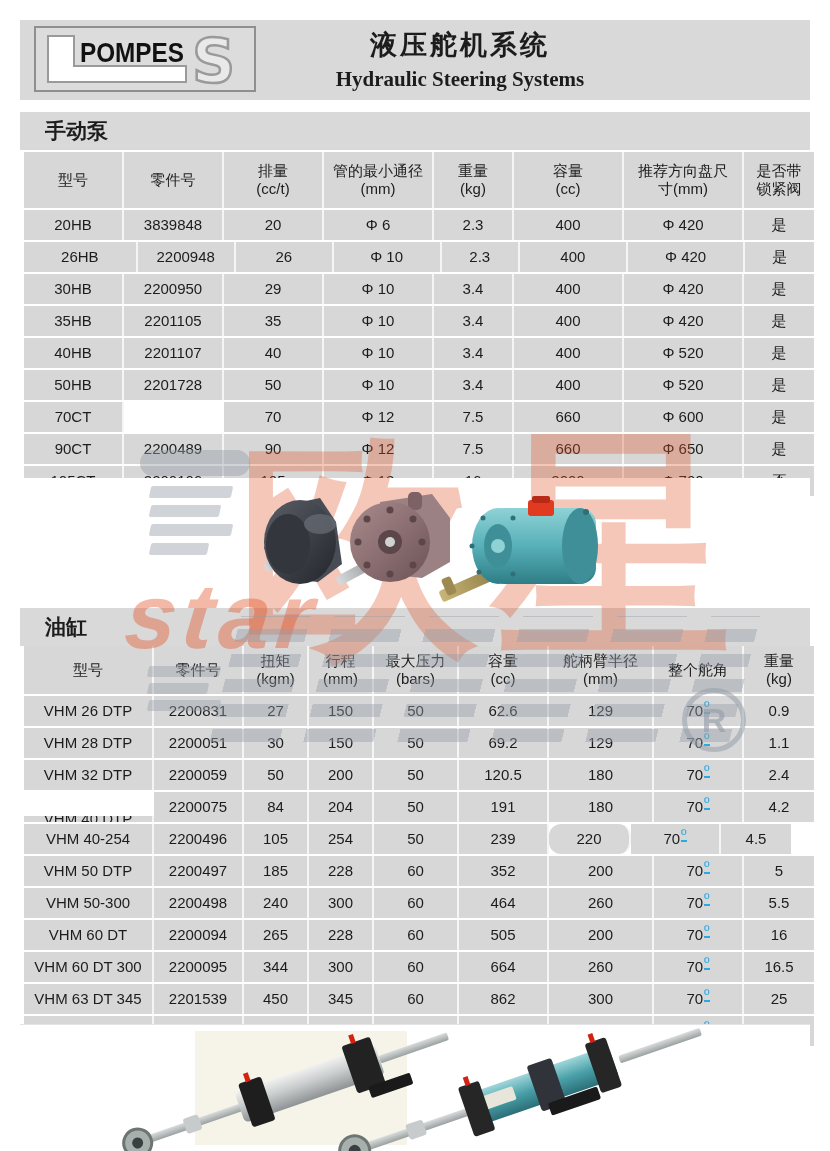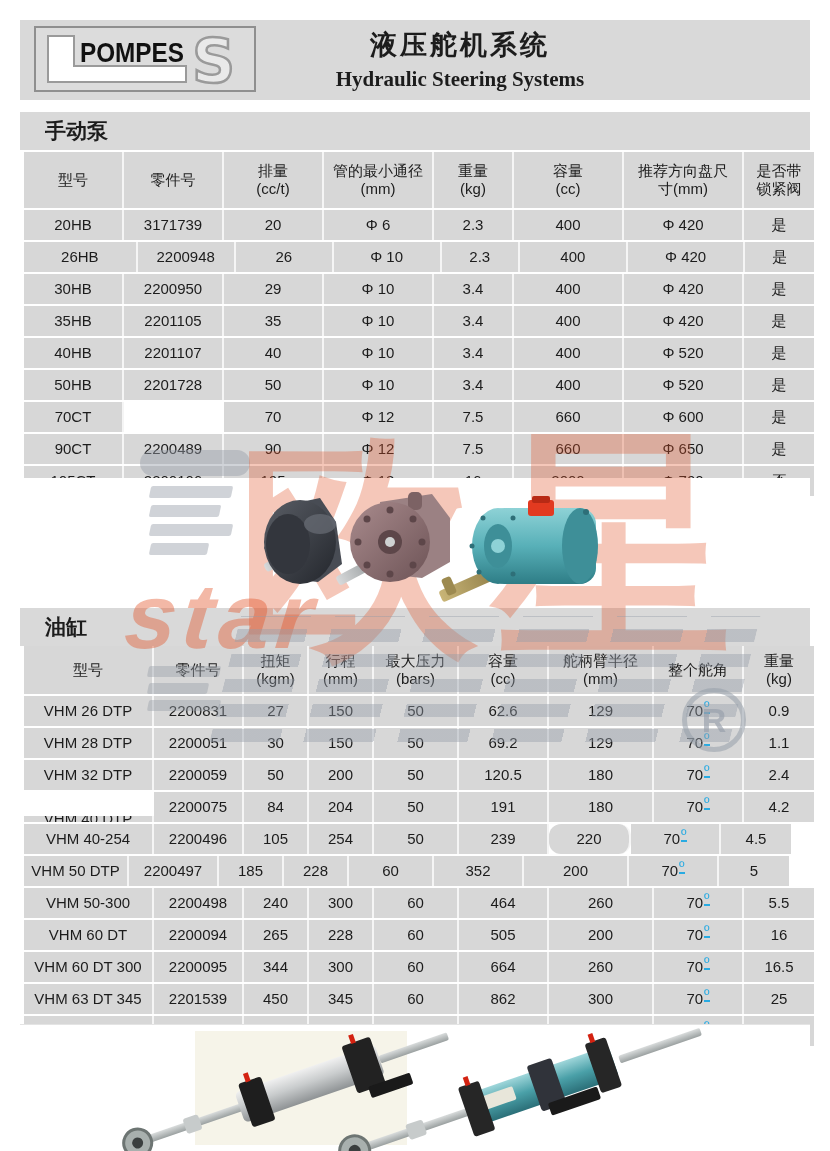--- a/index.html
+++ b/index.html
@@ -115,21 +115,21 @@
           <div>推荐方向盘尺</div>
           <div>寸(mm)</div>
         </div>
         <div class="tcell" style="width: 70px;">
           <div>是否带</div>
           <div>锁紧阀</div>
         </div>
       </div>
       <div class="trow">
         <div class="tcell" style="width: 100px;">20HB</div>
-        <div class="tcell" style="width: 100px;">3171739</div>
+        <div class="tcell" style="width: 100px;">3839848</div>
         <div class="tcell" style="width: 100px;">20</div>
         <div class="tcell" style="width: 110px;">Φ 6</div>
         <div class="tcell" style="width: 80px;">2.3</div>
         <div class="tcell" style="width: 110px;">400</div>
         <div class="tcell" style="width: 120px;">Φ 420</div>
         <div class="tcell" style="width: 70px;">是</div>
       </div>
       <div class="trow">
         <div class="tcell" style="width: 116px;">26HB</div>
         <div class="tcell" style="width: 100px;">2200948</div>
@@ -403,21 +403,21 @@
         <div class="tcell" style="width: 82px; border-radius: 12px;">220</div>
         <div class="tcell" style="width: 90px;">
           <div class="angle-wrap">
             <span>70</span>
             <span class="deg">º</span>
           </div>
         </div>
         <div class="tcell" style="width: 70px;">4.5</div>
       </div>
       <div class="trow">
-        <div class="tcell" style="width: 105px;">VHM 50 DTP</div>
+        <div class="tcell" style="width: 130px;">VHM 50 DTP</div>
         <div class="tcell" style="width: 90px;">2200497</div>
         <div class="tcell" style="width: 65px;">185</div>
         <div class="tcell" style="width: 65px;">228</div>
         <div class="tcell" style="width: 85px;">60</div>
         <div class="tcell" style="width: 90px;">352</div>
         <div class="tcell" style="width: 105px;">200</div>
         <div class="tcell" style="width: 90px;">
           <div class="angle-wrap">
             <span>70</span>
             <span class="deg">º</span>

